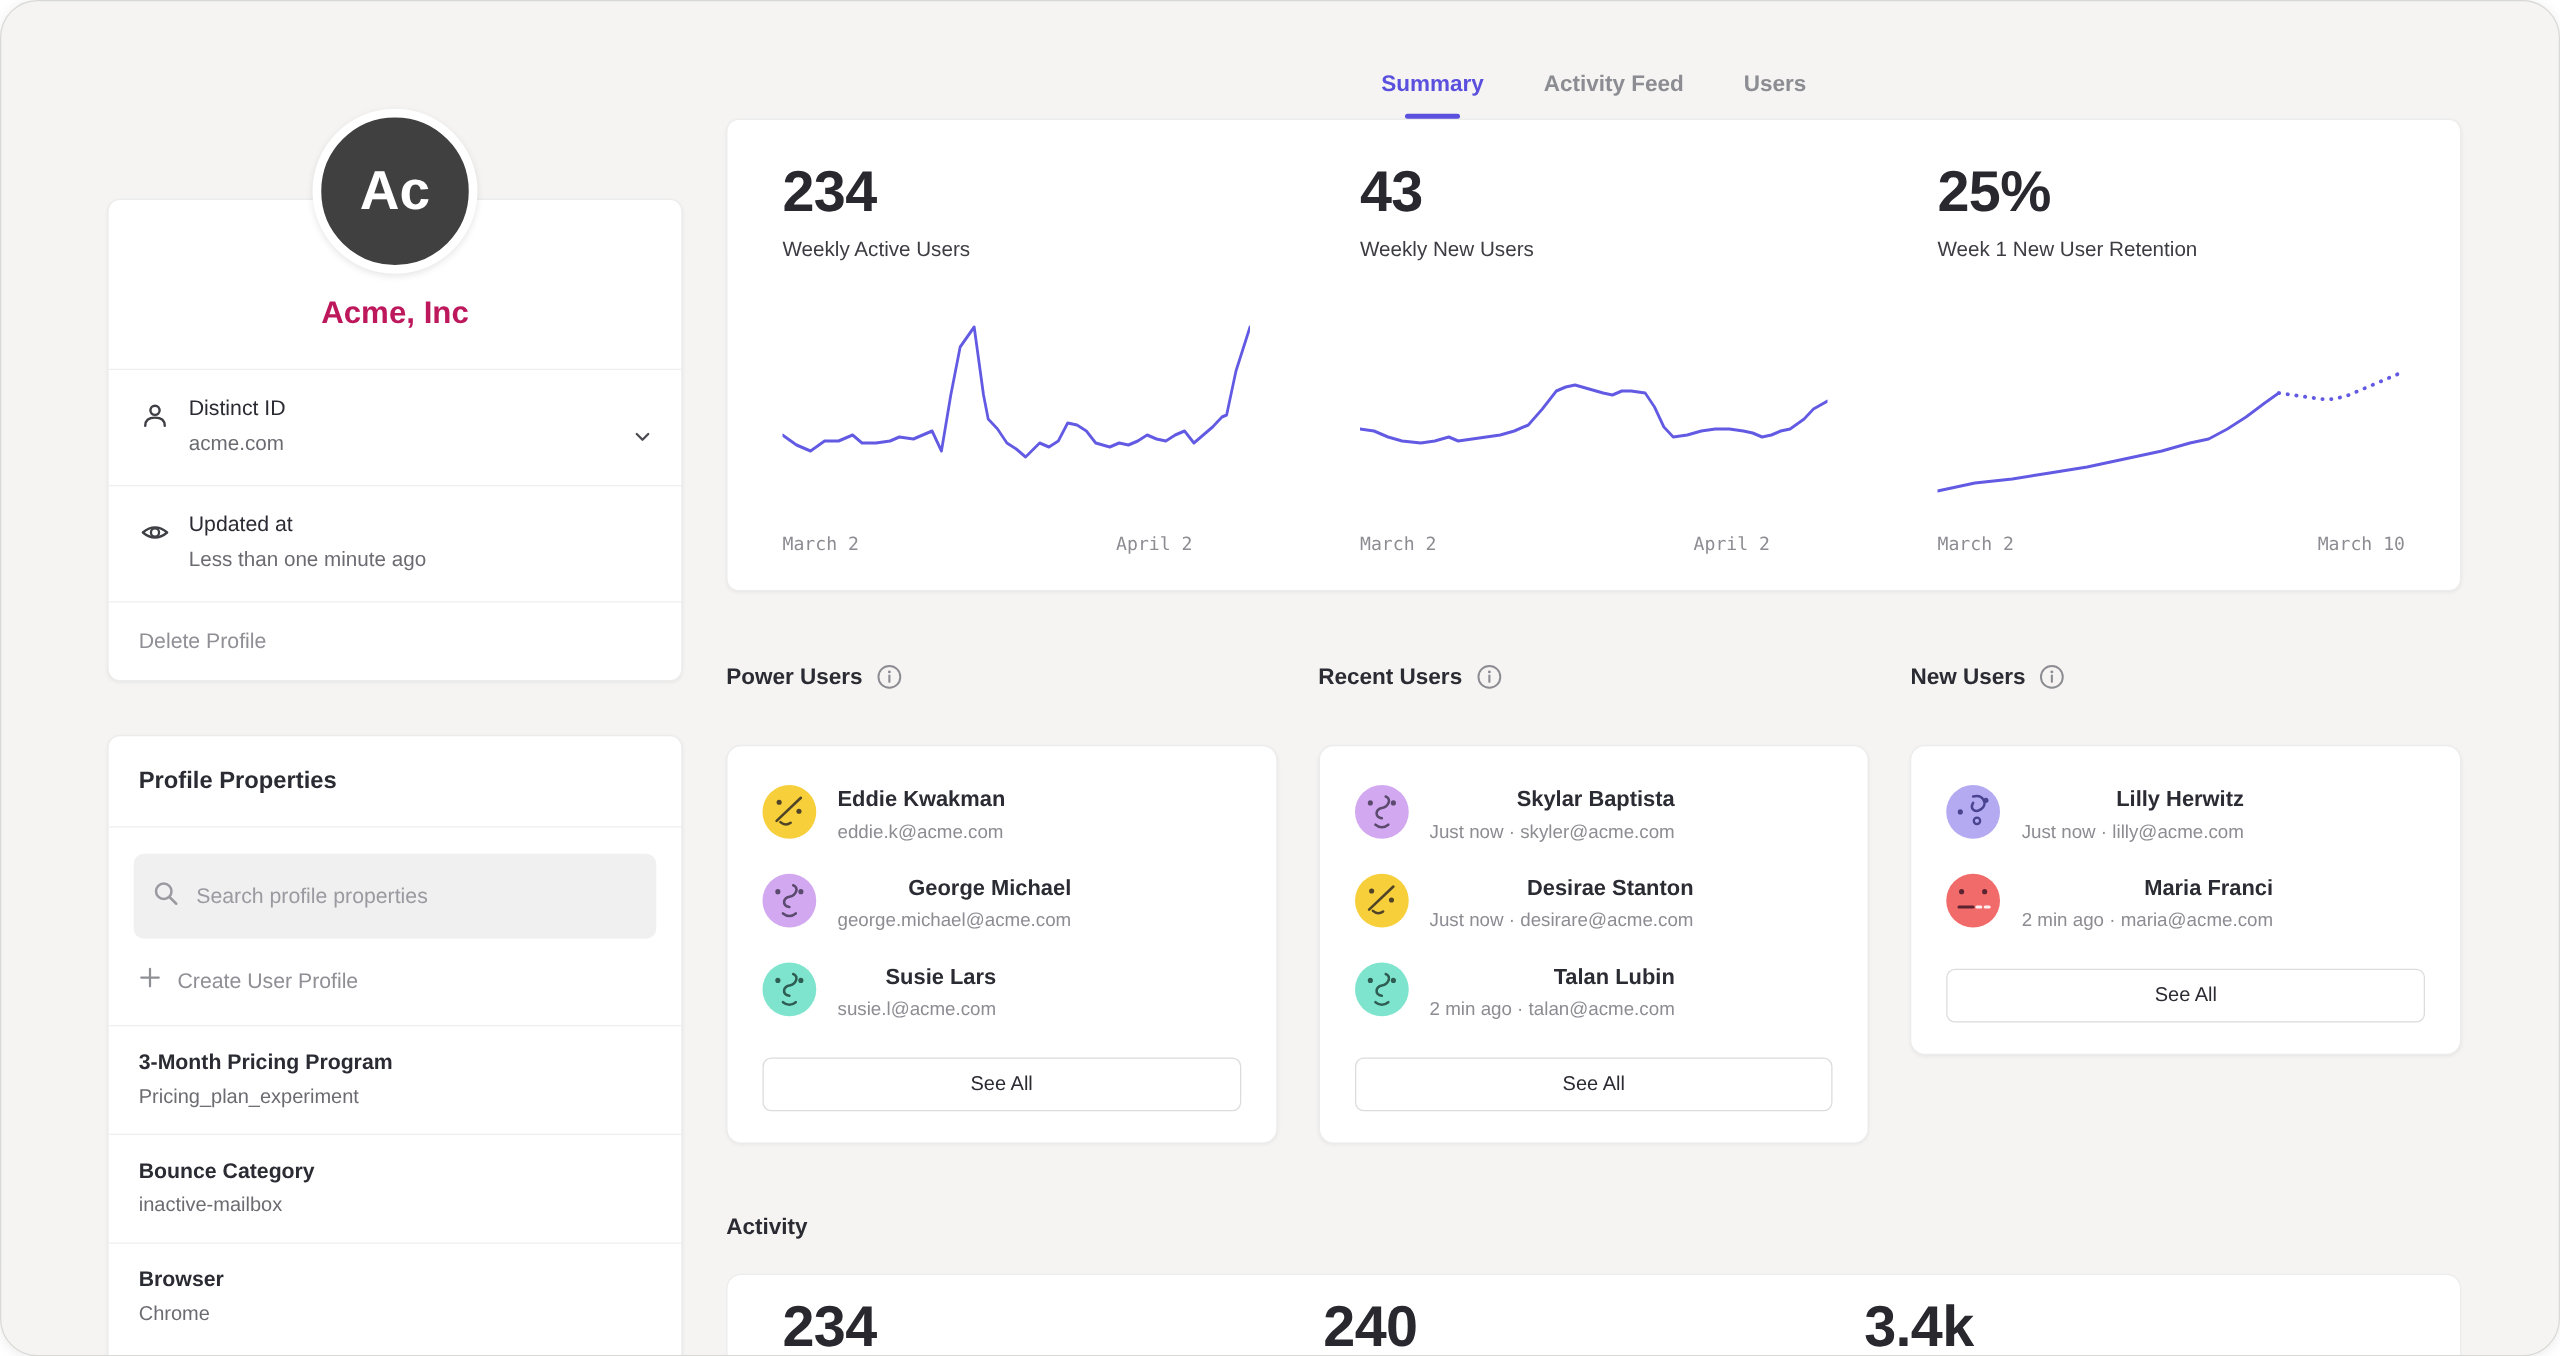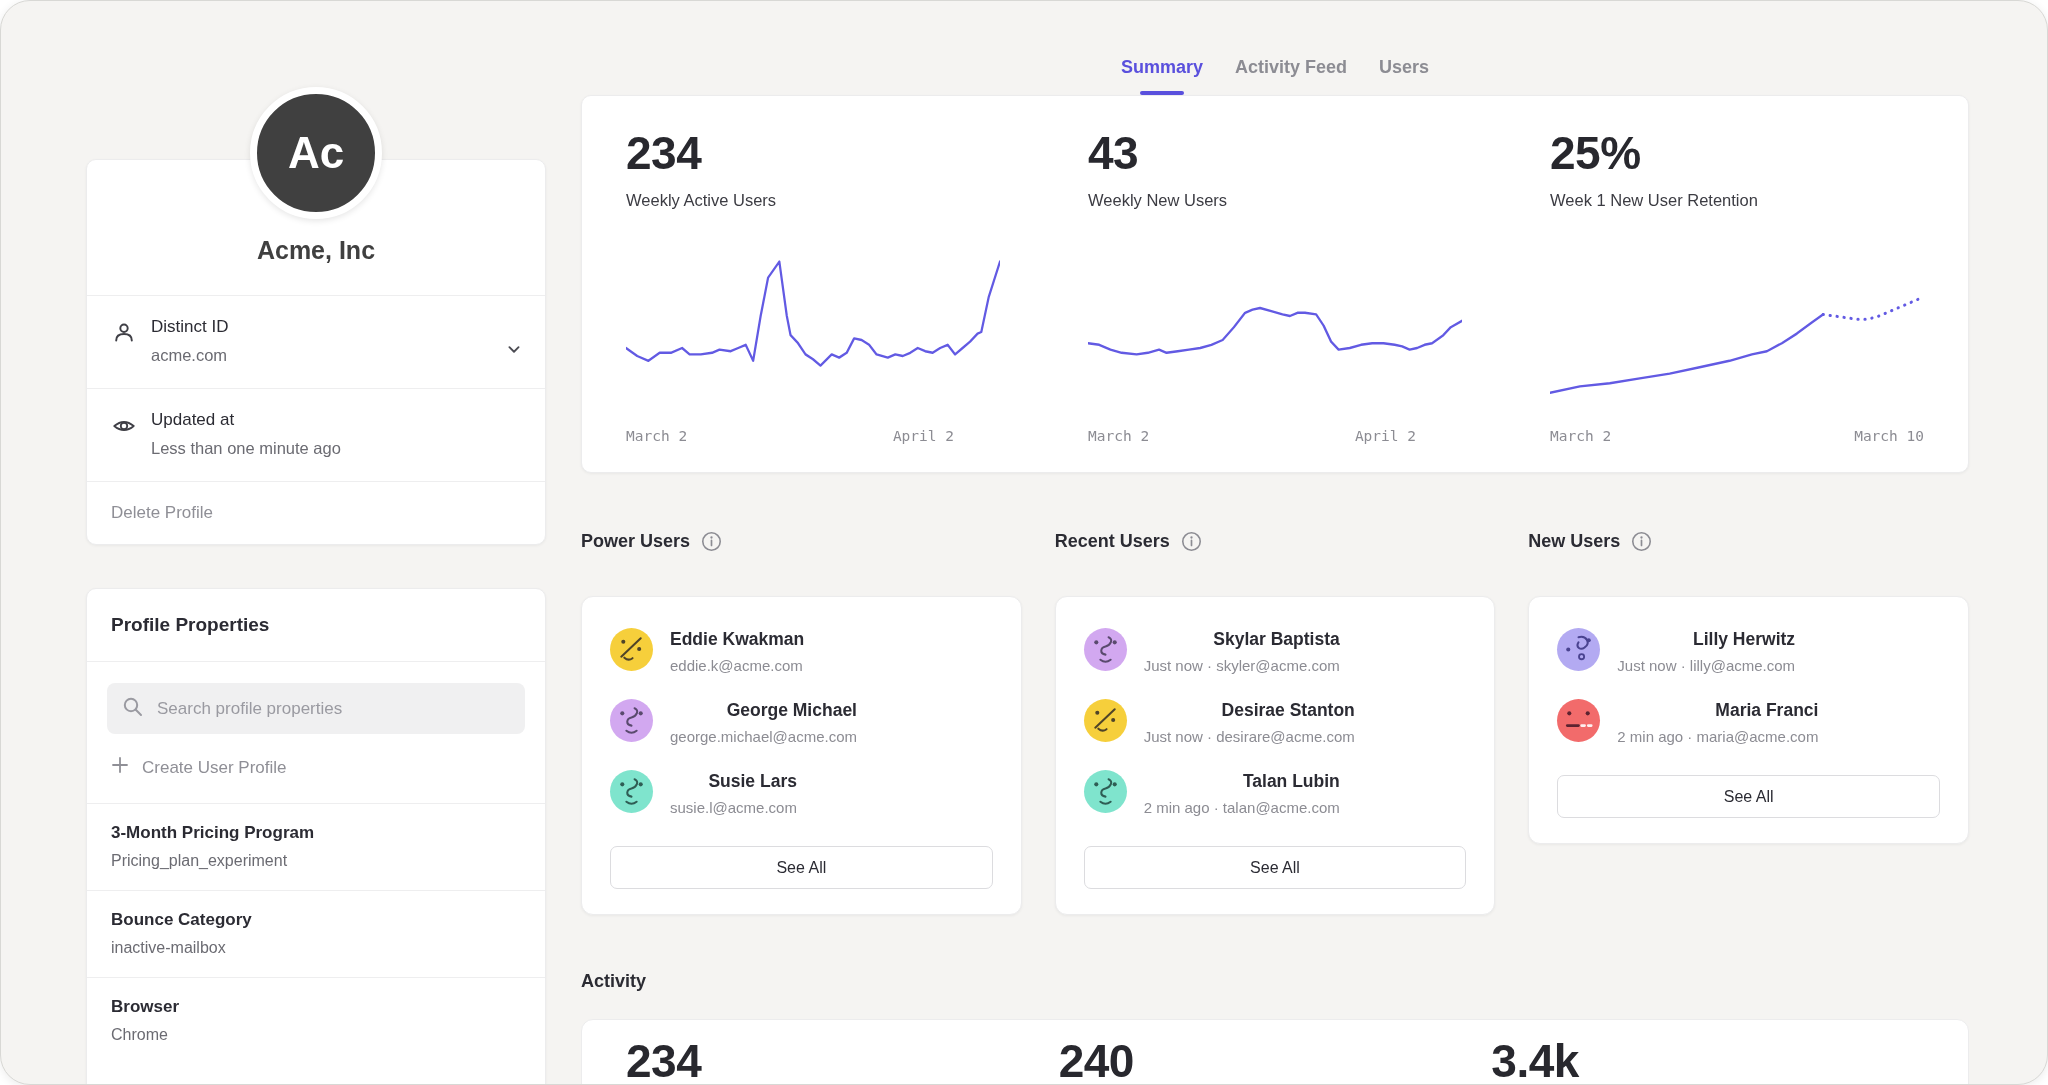--- a/index.html
+++ b/index.html
@@ -13,39 +13,39 @@
   .sidebar { position: absolute; left: 85px; top: 0; width: 460px; }
   .company-avatar {
     position: absolute; left: 50%; transform: translateX(-50%); top: 86px;
     width: 132px; height: 132px; border-radius: 50%;
     border: 7px solid #fff; display: flex; align-items: center; justify-content: center;
     color: #fff; font-size: 44px; font-weight: 700; z-index: 2;
     box-shadow: 0 2px 6px rgba(0,0,0,.10);
   }
   .card { background: #fff; border: 1px solid #ececed; border-radius: 10px; box-shadow: 0 1px 3px rgba(0,0,0,.05); }
   .profile-card { position: absolute; top: 158px; left: 0; width: 460px; }
-  .company-row { padding: 76px 20px 30px; text-align: center; font-size: 25px; font-weight: 700; color: #404040; }
+  .company-row { padding: 76px 20px 30px; text-align: center; font-size: 25px; font-weight: 700; color: #be185d; }
   .field-row { position: relative; border-top: 1px solid #eeeeef; padding: 21px 50px 23px 64px; }
   .field-icon { position: absolute; left: 24px; top: 24px; }
   .field-label { font-size: 17px; font-weight: 400; color: #2b2b33; }
   .field-value { font-size: 16.5px; color: #6b6b72; margin-top: 9px; }
   .row-chevron { position: absolute; right: 20px; top: 42px; cursor: pointer; }
   .delete-row { border-top: 1px solid #eeeeef; padding: 21px 24px; color: #8f8f96; font-size: 17px; cursor: pointer; }
   .props-card { position: absolute; top: 587px; left: 0; width: 460px; height: 560px; }
   .props-title { padding: 25px 24px; font-size: 19px; font-weight: 700; color: #2b2b33; border-bottom: 1px solid #eeeeef; }
-  .search-wrap { margin: 21px 20px 0; background: #f0f0f1; border-radius: 8px; height: 51px; display: flex; align-items: center; padding: 0 15px; gap: 11px; }
+  .search-wrap { margin: 21px 20px 0; background: #f0f0f1; border-radius: 8px; height: 68px; display: flex; align-items: center; padding: 0 15px; gap: 11px; }
   .search-wrap input { border: none; background: transparent; outline: none; font-size: 17px; color: #3c3c43; width: 100%; font-family: "Liberation Sans", sans-serif; }
   .search-wrap input::placeholder { color: #9a9aa1; }
   .create-row { display: flex; align-items: center; gap: 13px; padding: 22px 24px 24px; color: #8f8f96; font-size: 17px; cursor: pointer; }
   .prop-item { padding: 19px 24px 20px; border-top: 1px solid #eeeeef; }
   .prop-label { font-size: 17px; font-weight: 700; color: #2b2b33; margin-bottom: 9px; }
   .prop-value { font-size: 16px; color: #6b6b72; }
   
   .main { position: absolute; left: 580px; top: 0; width: 1388px; }
-  .tabs { display: flex; justify-content: center; gap: 32px; padding-top: 56px; }
+  .tabs { display: flex; justify-content: center; gap: 48px; padding-top: 56px; }
   .tab { font-size: 18px; font-weight: 600; color: #8c8c93; padding-bottom: 17px; position: relative; cursor: pointer; }
   .tab.active { color: #5a50dd; }
   .tab.active::after { content: ""; position: absolute; left: 50%; transform: translateX(-50%); bottom: 0; width: 44px; height: 4px; border-radius: 2px; background: #5a50dd; }
   .summary-card { border-radius: 10px; height: 378px; display: grid; grid-template-columns: 1fr 1fr 1fr; }
   .stat-col { padding: 30px 44px 0; }
   .stat-value { font-size: 46px; font-weight: 700; color: #28282e; letter-spacing: -0.5px; }
   .stat-label { font-size: 16.5px; color: #3c3c43; margin-top: 11px; font-weight: 500; }
   .chart { margin-top: 42px; width: 100%; height: 160px; display: block; }
   .x-labels { display: flex; justify-content: space-between; margin-top: 16px; font-family: "DejaVu Sans Mono", monospace; font-size: 14.5px; color: #8c8c93; }
   .x-labels.offset-right span:last-child { margin-right: 46px; }

